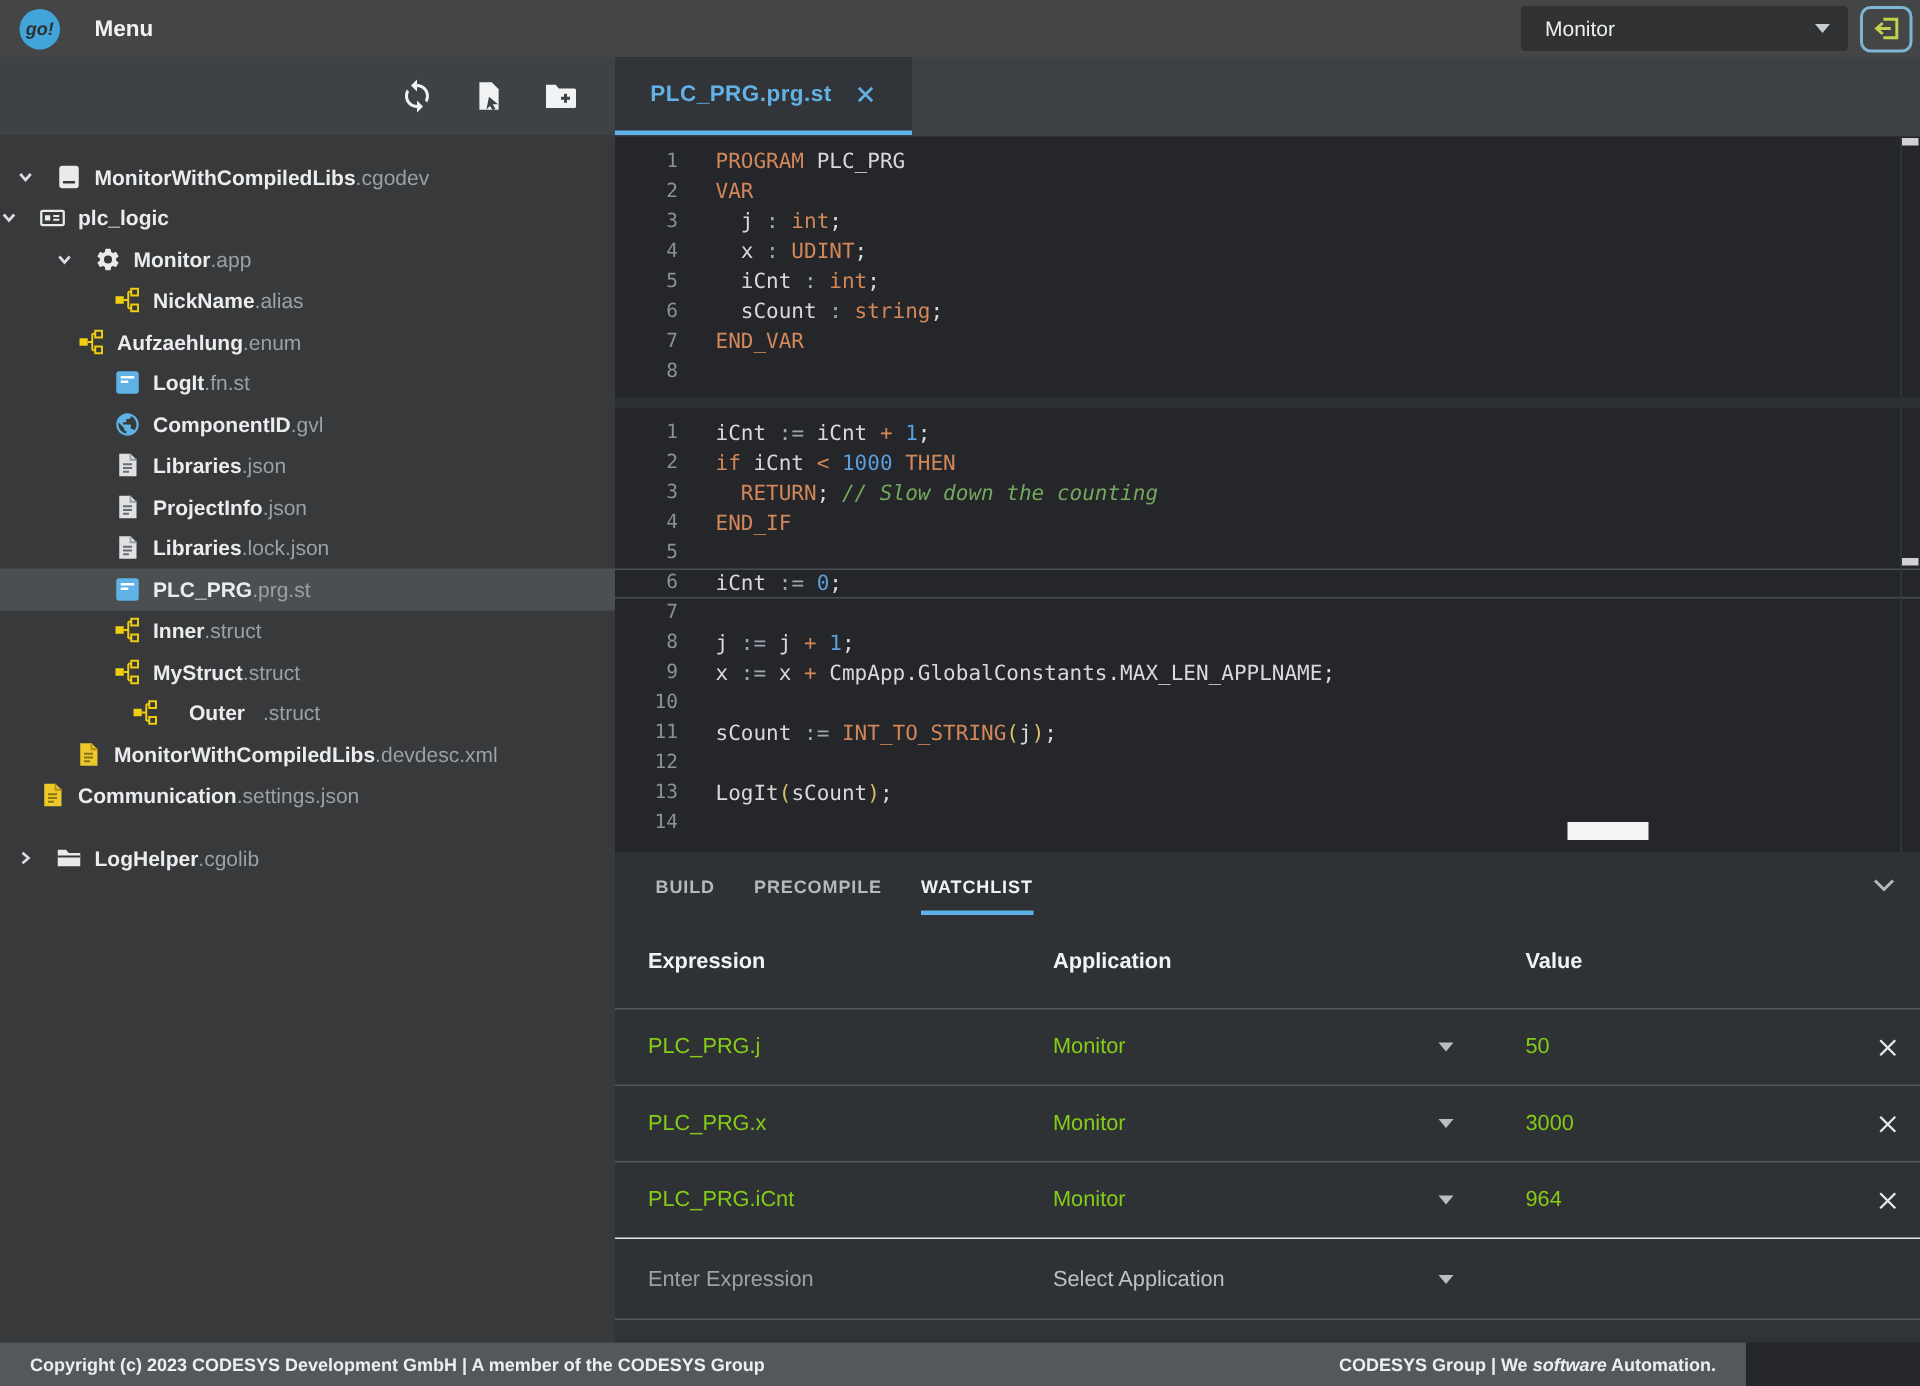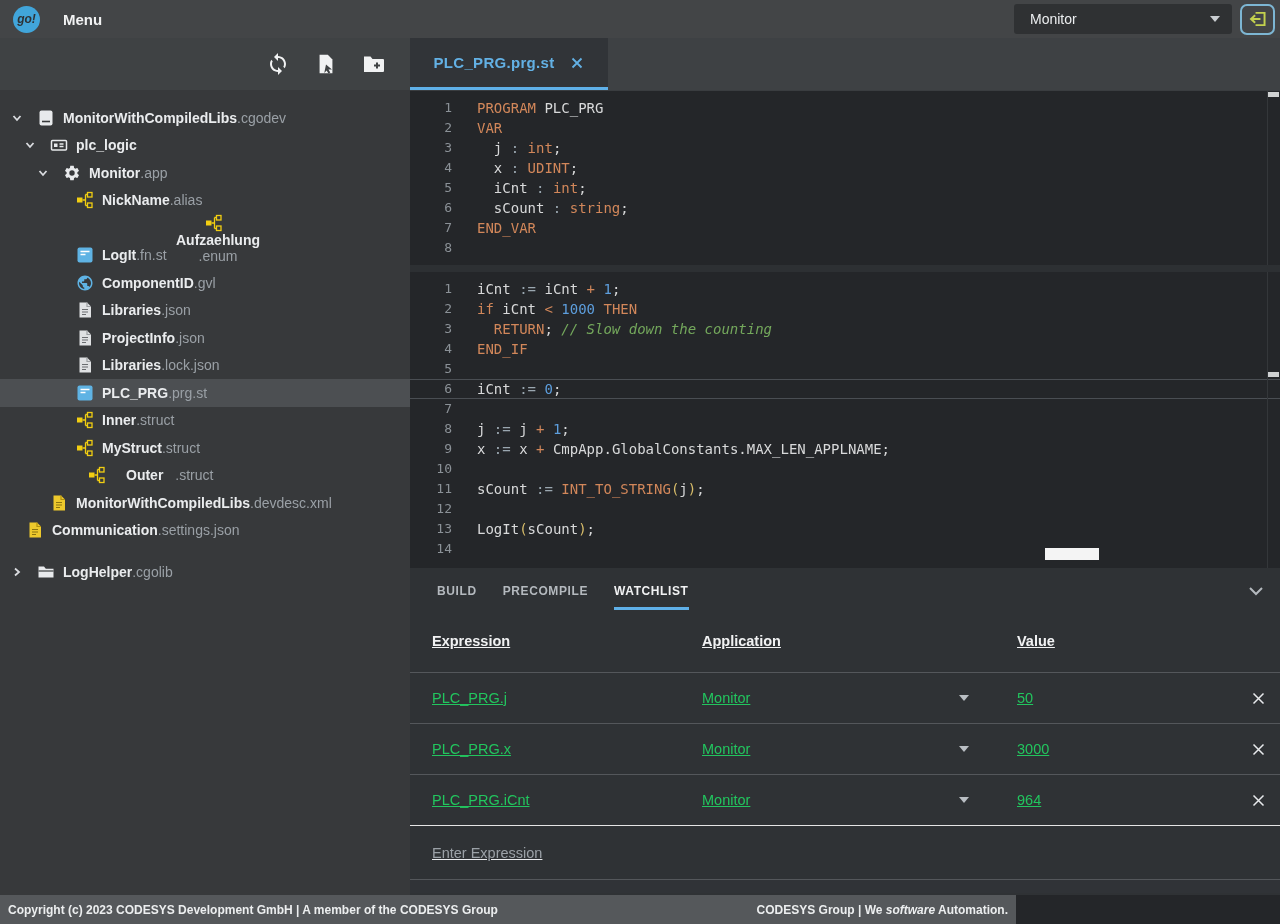--- a/index.html
+++ b/index.html
@@ -52,33 +52,33 @@
   .vtrack { position:absolute; width:13px; background:transparent; border-left:1px solid #34373a; right:0; top:0; height:100%; }
   .vthumb { position:absolute; right:1px; width:11px; height:5px; background:#cfd1d2; }
   .hthumb { position:absolute; left:635px; bottom:8px; width:54px; height:12px; background:#f4f4f4; }
 
   
   .panel { position:absolute; left:410px; top:568px; width:870px; height:327px; background:#2f3235; }
   .ptabs { height:42px; display:flex; align-items:flex-end; padding-left:27px; gap:26px; position:relative; }
   .ptab { font-size:12px; font-weight:bold; letter-spacing:.6px; color:#b4b9be; padding-bottom:9px; border-bottom:3px solid transparent; cursor:pointer; }
   .ptab.active { color:#f1f2f3; border-bottom-color:#5fb0e8; }
   .panel-collapse { position:absolute; right:16px; top:14px; cursor:pointer; }
-  .wl-grid { display:flex; align-items:center; padding-left:22px;text-decoration:underline; }
+  .wl-grid { display:flex; align-items:center; padding-left:22px; }
   .wl-col1 { width:270px; } .wl-col2 { width:315px; display:flex; align-items:center; } .wl-col3 { flex:1; } .wl-colx { width:44px; display:flex; justify-content:center; }
   .wl-header { height:62px; font-weight:bold; font-size:14.5px; color:#f1f2f3; }
-  .wl-row { height:51px; border-top:1px solid #54575b; font-size:14.5px; color:#22c55e; }
+  .wl-row { height:51px; border-top:1px solid #54575b; font-size:14.5px; color:#84cc16; }
   .wl-row .app-caret { margin-left:auto; margin-right:48px; }
   .wl-row .x-btn { cursor:pointer; display:flex; }
   .wl-enter { height:54px; border-top:1px solid #e5e5e5; font-size:14.5px; }
   .wl-enter .ph1 { color:#9ba1a7; }
   .wl-enter .ph2 { color:#bcc1c6; }
   .panel-strip { height:14px; border-top:1px solid #54575b; background:#303337; }
 
   
-  .footer { position:absolute; left:0; top:895px; width:1016px; height:29px; background:#55585b; display:flex; align-items:center; font-size:12px; font-weight:bold; color:#eceeef; padding:0 8px; }
+  .footer { position:absolute; left:0; top:895px; width:1164px; height:29px; background:#55585b; display:flex; align-items:center; font-size:12px; font-weight:bold; color:#eceeef; padding:0 20px; }
   .footer .right { margin-left:auto; }
   .footer .it { font-style:italic; }
 </style>
 </head>
 <body>
 
 <div class="app">
 
   <div class="topbar">
     <div class="logo">go!</div>
@@ -136,21 +136,21 @@
         </span>
         <span class="ic">
           <svg width="18" height="18" viewBox="0 0 18 18">
             <rect x="2.5" y="1.5" width="13" height="15" rx="2" fill="#e8eaec"></rect>
             <path d="M5 12.5h8" stroke="#37393b" stroke-width="1.6"></path>
           </svg>
         </span>
         <span class="nm">MonitorWithCompiledLibs</span>
         <span class="ext">.cgodev</span>
       </div>
-      <div class="tree-row" style="padding-left: 24px;">
+      <div class="tree-row" style="">
         <span class="slot">
           <svg width="12" height="12" viewBox="0 0 12 12" style="transform:rotate(0deg)">
             <path d="M2.5 4 6 8 9.5 4" fill="none" stroke="#dadce0" stroke-width="1.8"></path>
           </svg>
         </span>
         <span class="ic">
           <svg width="18" height="18" viewBox="0 0 18 18">
             <rect x="1.5" y="4.5" width="15" height="9.5" rx="1" fill="none" stroke="#e8eaec" stroke-width="1.5"></rect>
             <rect x="4" y="7.5" width="3.5" height="3.5" fill="#e8eaec"></rect>
             <path d="M9.5 8h4M9.5 10.5h4" stroke="#e8eaec" stroke-width="1.3"></path>
@@ -179,21 +179,21 @@
           <svg width="18" height="18" viewBox="0 0 18 18">
             <rect x="1" y="6.5" width="5.5" height="5" fill="#f2ce12"></rect>
             <path d="M6.5 9H9.5M9.5 3.5V14.5M9.5 3.5H11.5M9.5 14.5H11.5" stroke="#f2ce12" stroke-width="1.3" fill="none"></path>
             <rect x="11.5" y="1.5" width="4.5" height="4.5" fill="none" stroke="#f2ce12" stroke-width="1.3"></rect>
             <rect x="11.5" y="12" width="4.5" height="4.5" fill="none" stroke="#f2ce12" stroke-width="1.3"></rect>
           </svg>
         </span>
         <span class="nm">NickName</span>
         <span class="ext">.alias</span>
       </div>
-      <div class="tree-row" style="padding-left: 26px; flex-direction: column;">
+      <div class="tree-row" style="padding-left: 26px;">
         <span class="slot"></span>
         <span class="ic">
           <svg width="18" height="18" viewBox="0 0 18 18">
             <rect x="1" y="6.5" width="5.5" height="5" fill="#f2ce12"></rect>
             <path d="M6.5 9H9.5M9.5 3.5V14.5M9.5 3.5H11.5M9.5 14.5H11.5" stroke="#f2ce12" stroke-width="1.3" fill="none"></path>
             <rect x="11.5" y="1.5" width="4.5" height="4.5" fill="none" stroke="#f2ce12" stroke-width="1.3"></rect>
             <rect x="11.5" y="12" width="4.5" height="4.5" fill="none" stroke="#f2ce12" stroke-width="1.3"></rect>
           </svg>
         </span>
         <span class="nm">Aufzaehlung</span>
@@ -442,20 +442,24 @@
             <span class="x-btn">
               <svg width="15" height="15" viewBox="0 0 15 15">
                 <path d="M2.5 2.5 12.5 12.5 M12.5 2.5 2.5 12.5" stroke="#e8eaec" stroke-width="1.5"></path>
               </svg>
             </span>
           </div>
         </div>
       </div>
     <div class="wl-grid wl-enter">
       <div class="wl-col1 ph1">Enter Expression</div>
+      <div class="wl-col2">
+        <span class="ph2">Select Application</span>
+        <span class="caret app-caret" style="margin-left:auto;margin-right:48px"></span>
+      </div>
       <div class="wl-col3"></div>
       <div class="wl-colx"></div>
     </div>
     <div class="panel-strip"></div>
   </div>
 
   <div class="footer">
     <span>Copyright (c) 2023 CODESYS Development GmbH | A member of the CODESYS Group</span>
     <span class="right"><span>CODESYS Group | We </span><span class="it">software</span><span> Automation.</span></span>
   </div>

